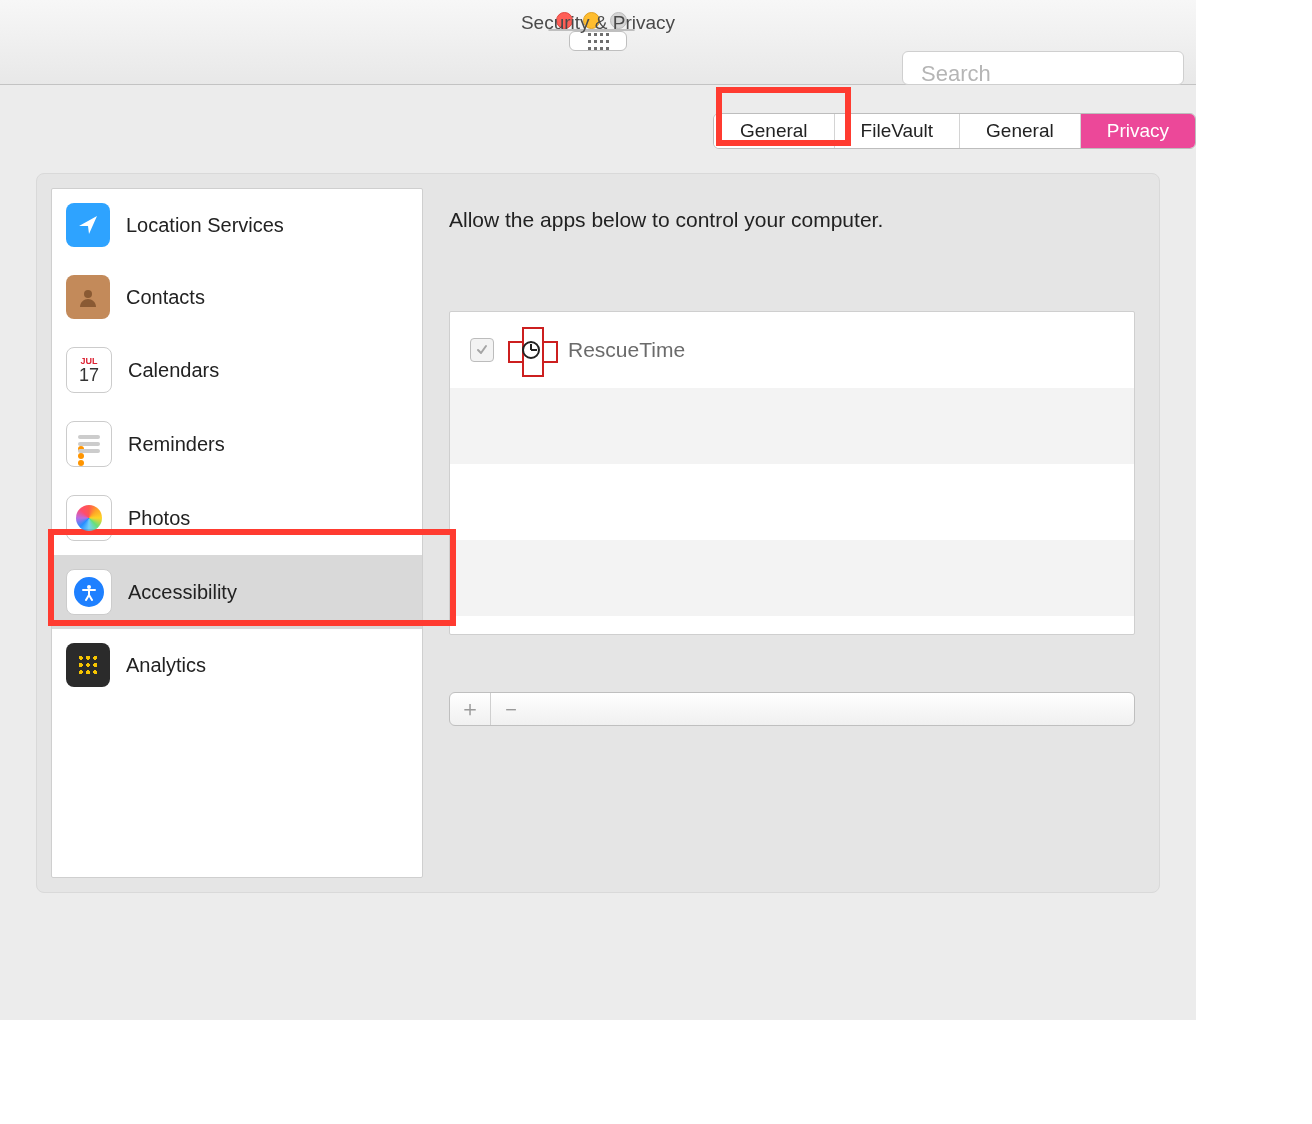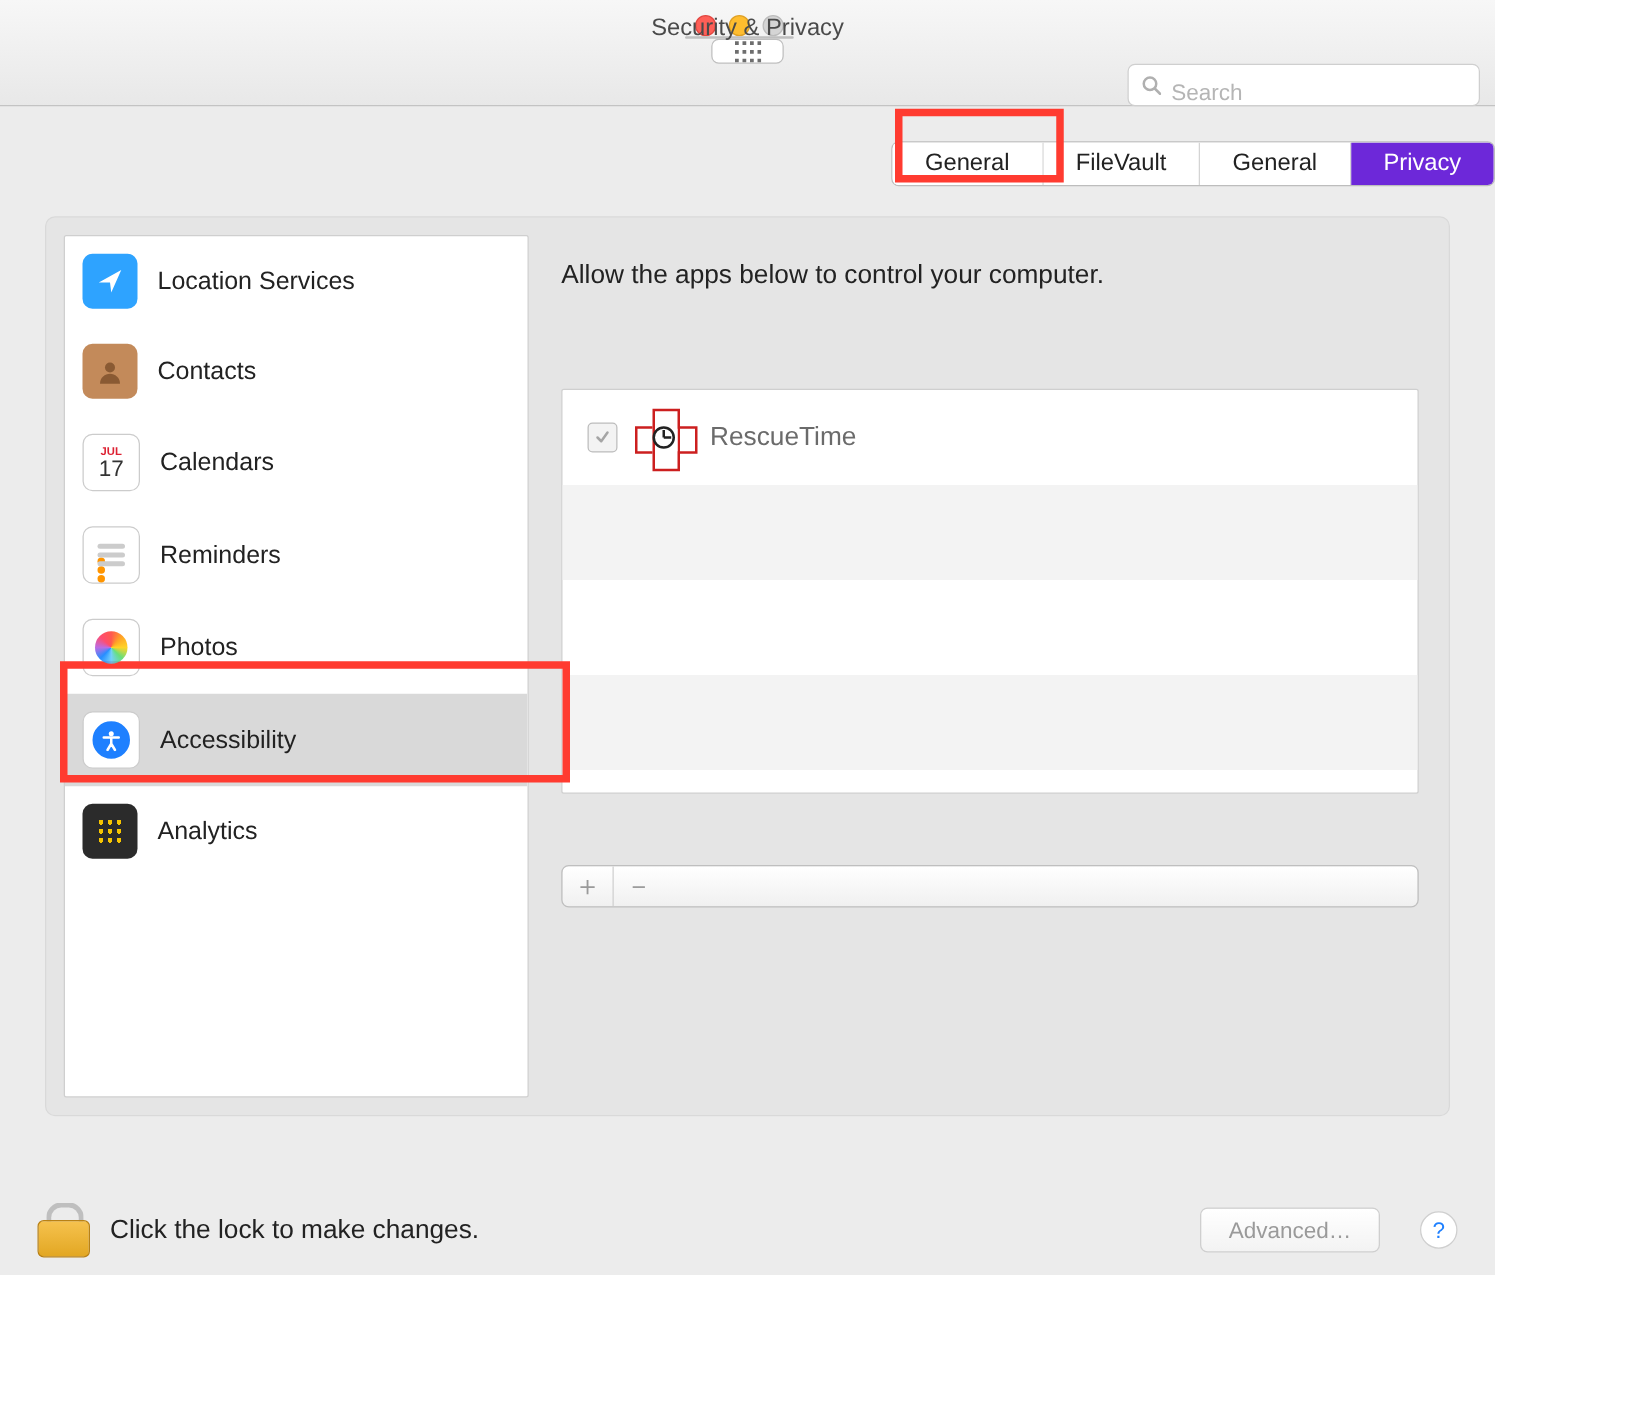--- a/index.html
+++ b/index.html
@@ -83,21 +83,21 @@
     display: flex; align-items: center;
     width: 260px; height: 32px;
     background: #fff;
     border: 1px solid #cfcfcf;
     border-radius: 6px;
     padding: 0 10px;
     color: #9a9a9a;
   }
   .searchbox input {
     border: none; outline: none; background: transparent;
-    font-size: 18px; color: #555;
+    font-size: 22px; color: #555;
     flex: 1;
     margin-top: 12px;
   }
   .searchbox input::placeholder { color: #b5b5b5; }
 
   
   .tabs {
     display: flex; justify-content: flex-end;
     padding-top: 28px;
   }
@@ -111,21 +111,21 @@
   }
   .seg-item {
     padding: 6px 26px;
     color: #222;
     border-right: 1px solid #d4d4d4;
     background: #fff;
     cursor: pointer;
   }
   .seg-item:last-child { border-right: none; }
   .seg-item.active {
-    background: #6d28d9;
+    background: #ec4899;
     color: #fff;
   }
 
   
   .highlight {
     position: absolute;
     border: 6px solid #ff3b30;
     box-sizing: border-box;
     pointer-events: none;
   }
@@ -485,24 +485,14 @@
       </div>
 
       <div class="plusminus">
         <div class="pm-btn">＋</div>
         <div class="pm-btn">－</div>
       </div>
     </div>
 
   </div>
 
-  <div class="footer">
-    <div class="lock">
-      <div class="shackle"></div>
-      <div class="body"></div>
-    </div>
-    <div class="lock-text">Click the lock to make changes.</div>
-
-    <div class="adv-btn">Advanced…</div>
-    <div class="help-btn">?</div>
-  </div>
 
 </div>
 
 </body></html>

